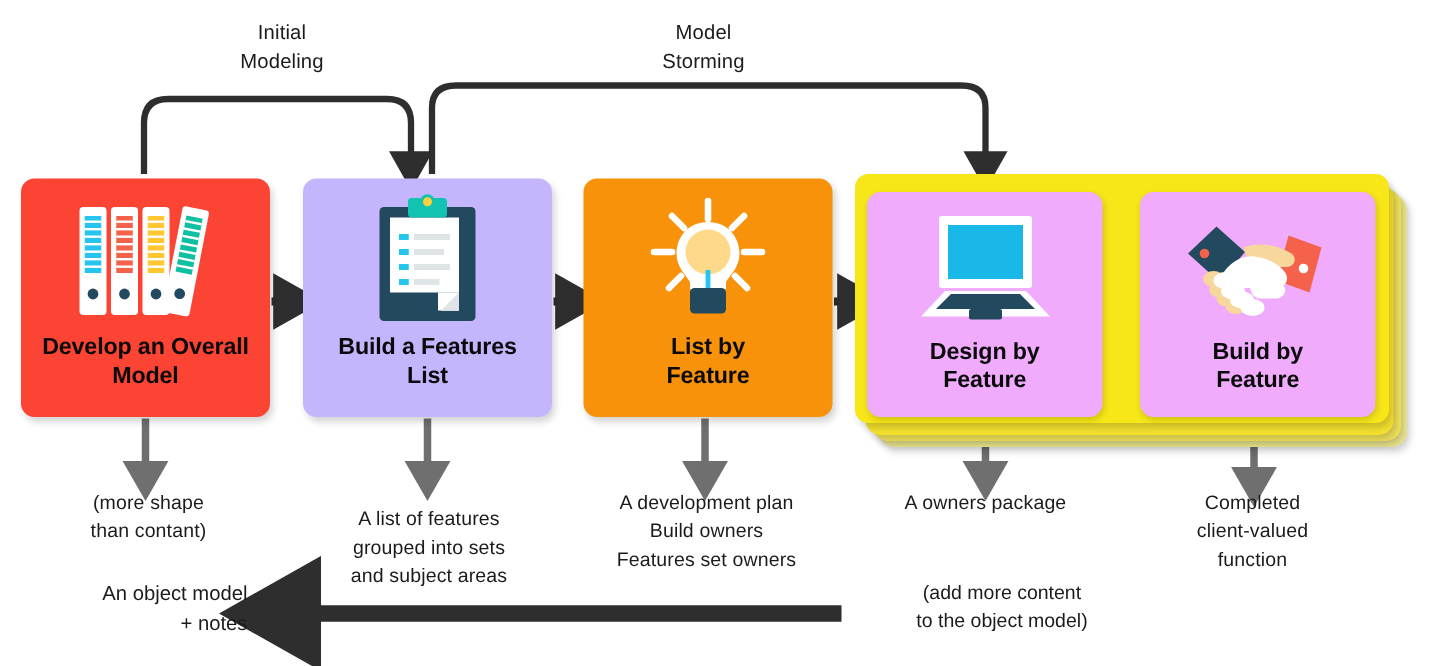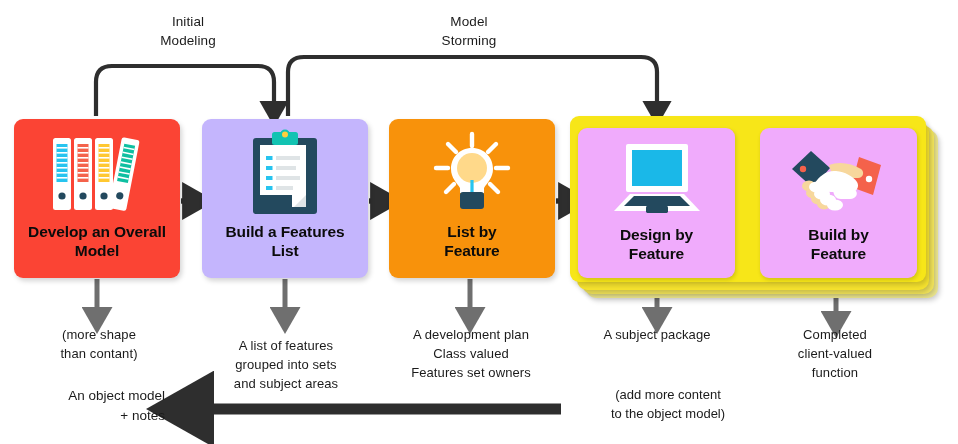--- a/index.html
+++ b/index.html
@@ -355,23 +355,23 @@
     <div class="stage-label">Build by
 Feature</div>
   </div>
 
   <div class="output" id="out-1">(more shape
 than contant)</div>
   <div class="output" id="out-2">A list of features
 grouped into sets
 and subject areas</div>
   <div class="output" id="out-3">A development plan
-Class valued
+Build owners
 Features set owners</div>
-  <div class="output" id="out-4">A subject package</div>
+  <div class="output" id="out-4">A owners package</div>
   <div class="output" id="out-5">Completed
 client-valued
 function</div>
 
   <div id="out-loop-left">An object model
 + notes</div>
   <div id="out-loop-right">(add more content
 to the object model)</div>
 
 </div>

